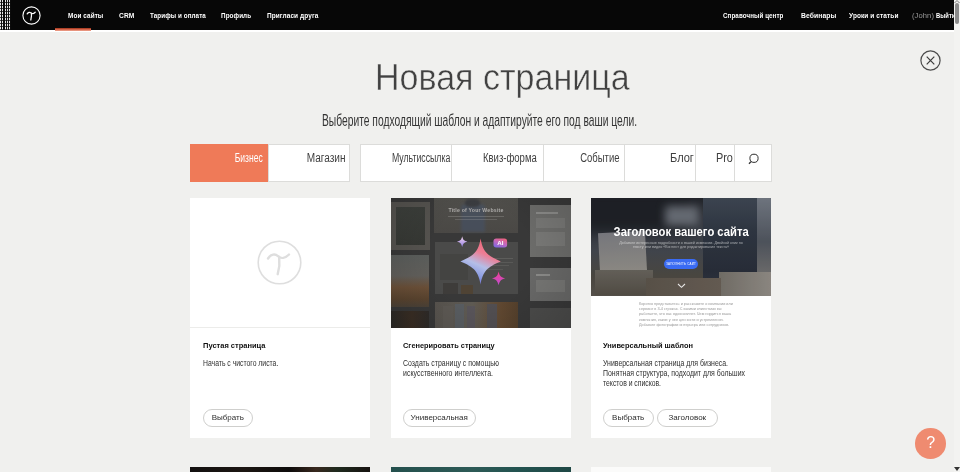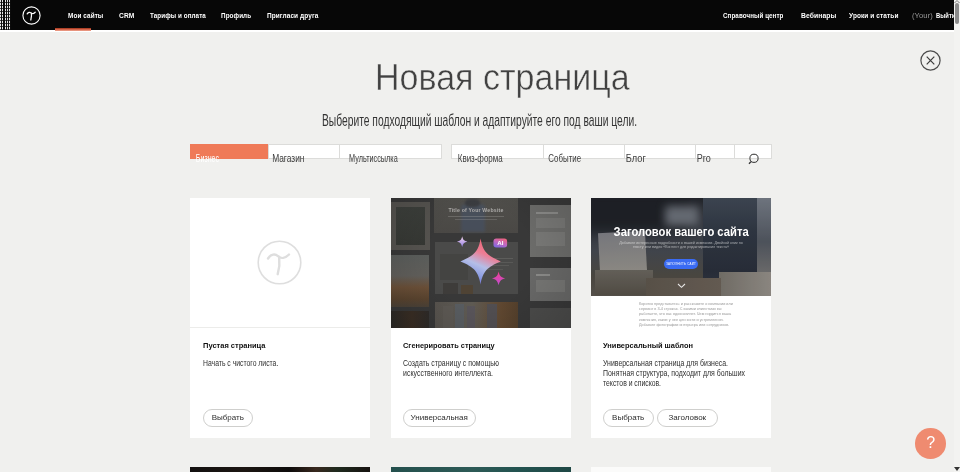--- a/index.html
+++ b/index.html
@@ -10,22 +10,22 @@
   
   #topbar { left:0; top:0; width:960px; height:30px; background:#070707; }
   #whitestrip { left:0; top:30px; width:960px; height:2px; background:#ffffff; }
   .mitem { position:absolute; top:10.5px; color:#fff; font-size:7.5px; font-weight:bold; letter-spacing:.1px;padding-left:12px; }
   .card { position:absolute; top:198px; width:180px; height:240px; background:#fff; }
   .cimg { position:absolute; left:0; top:0; width:180px; height:130px; overflow:hidden; }
   .ctitle { position:absolute; left:12.5px; top:341px; font-weight:bold; font-size:8px; color:#101010; }
   .cdesc { position:absolute; left:12.5px; font-size:8.5px; color:#2e2e2e; line-height:10.4px; }
   .btn { position:absolute; top:408.5px; height:18.5px; border:1px solid #cfcfcd; border-radius:9.5px; background:#fff;
          color:#2e2e2e; font-size:8px; text-align:center; line-height:16.5px; }
-  .tab { position:absolute; top:144px; height:15px; background:#fff; border:1px solid #dcdcda; color:#3e3e3e;
-         font-size:10px; text-align:left; line-height:27.5px; }
+  .tab { position:absolute; top:144px; height:38px; background:#fff; border:1px solid #dcdcda; color:#3e3e3e;
+         font-size:12px; text-align:right; line-height:27.5px; }
 </style>
 </head>
 <body>
 <div class="abs" id="topbar"></div>
 <div class="abs" id="whitestrip"></div>
 
 <div class="abs" style="left:0;top:0;width:11px;height:30px;background:
   repeating-linear-gradient(0deg, rgba(10,10,10,0.75) 0 0.9px, rgba(10,10,10,0) 0.9px 3px),
   repeating-linear-gradient(90deg, #e4e4e4 0 0.95px, #0c0c0c 0.95px 2.3px)"></div>
 
@@ -37,39 +37,39 @@
 
 <span class="mitem" style="left:56px"><span class="fit" style="--w:35.4;transform:scaleX(0.852)">Мои сайты</span></span>
 <span class="mitem" style="left:107px"><span class="fit" style="--w:15.4;transform:scaleX(0.8855)">CRM</span></span>
 <span class="mitem" style="left:138.2px"><span class="fit" style="--w:55.9;transform:scaleX(0.8355)">Тарифы и оплата</span></span>
 <span class="mitem" style="left:209.2px"><span class="fit" style="--w:30.2;transform:scaleX(0.8433)">Профиль</span></span>
 <span class="mitem" style="left:254.5px"><span class="fit" style="--w:51.4;transform:scaleX(0.8648)">Пригласи друга</span></span>
 
 <span class="mitem" style="left:711px"><span class="fit" style="--w:60.5;transform:scaleX(0.8314)">Справочный центр</span></span>
 <span class="mitem" style="left:788.5px"><span class="fit" style="--w:35.5;transform:scaleX(0.9048)">Вебинары</span></span>
 <span class="mitem" style="left:836.5px"><span class="fit" style="--w:49.5;transform:scaleX(0.8684)">Уроки и статьи</span></span>
-<span class="mitem" style="left:900px;color:#9a9a9a;font-weight:normal"><span class="fit" style="--w:22;transform:scaleX(1.0064)">(Your)</span></span>
+<span class="mitem" style="left:900px;color:#9a9a9a;font-weight:normal"><span class="fit" style="--w:22;transform:scaleX(1.0064)">(John)</span></span>
 <span class="mitem" style="left:924px"><span class="fit" style="--w:19.5;transform:scaleX(0.7732)">Выйти</span></span>
 
 <div class="abs" style="left:55px;top:27.5px;width:36px;height:3.5px;background:linear-gradient(#9c2f15 0%,#d96b51 55%,#f0ab97 100%)"></div>
 
 <svg class="abs" style="left:920px;top:50px" width="21" height="21" viewBox="0 0 21 21">
   <circle cx="10.5" cy="10.5" r="9.6" fill="none" stroke="#4c4c4c" stroke-width="1.2"></circle>
   <path d="M6.7,6.7 L14.3,14.3 M14.3,6.7 L6.7,14.3" stroke="#3c3c3c" stroke-width="1.2" fill="none"></path>
 </svg>
 
 <div class="abs" style="left:374.8px;top:62.5px;font-size:36px;color:#414141;line-height:30px;-webkit-text-stroke:0.5px #f0f0ee">
   <span class="fit" style="--w:209;transform:scaleX(0.945)">Новая страница</span></div>
 
 <div class="abs" style="left:322.3px;top:112px;font-size:17px;color:#343434;line-height:17px">
   <span class="fit" style="--w:315;transform:scaleX(0.6045)">Выберите подходящий шаблон и адаптируйте его под ваши цели.</span></div>
 
 <div class="tab" style="left:190px;width:79px;background:#ef7a58;border-color:#ef7a58;color:#fff"><span class="fit" style="transform-origin:50% 50%;transform:scaleX(0.712)">Бизнес</span></div>
 <div class="tab" style="left:268px;width:82.4px"><span class="fit" style="transform-origin:50% 50%;transform:scaleX(0.8375)">Магазин</span></div>
-<div class="tab" style="left:339px;width:102.6px"><span class="fit" style="transform-origin:50% 50%;transform:scaleX(0.7276)">Мультиссылка</span></div>
+<div class="tab" style="left:360px;width:102.6px"><span class="fit" style="transform-origin:50% 50%;transform:scaleX(0.7276)">Мультиссылка</span></div>
 <div class="tab" style="left:451px;width:93.7px"><span class="fit" style="transform-origin:50% 50%;transform:scaleX(0.7946)">Квиз-форма</span></div>
 <div class="tab" style="left:543px;width:82.4px"><span class="fit" style="transform-origin:50% 50%;transform:scaleX(0.79)">Событие</span></div>
 <div class="tab" style="left:624.4px;width:71.9px"><span class="fit" style="transform-origin:50% 50%;transform:scaleX(0.9206)">Блог</span></div>
 <div class="tab" style="left:695.3px;width:39.5px"><span class="fit" style="transform-origin:50% 50%;transform:scaleX(0.9054)">Pro</span></div>
 <div class="tab" style="left:733.8px;width:38.7px"></div>
 <svg class="abs" style="left:746.5px;top:153px" width="13" height="13" viewBox="0 0 13 13">
   <circle cx="7" cy="5.3" r="4.1" fill="none" stroke="#2e2e2e" stroke-width="1"></circle>
   <line x1="4" y1="8.6" x2="2" y2="10.8" stroke="#2e2e2e" stroke-width="1.3"></line>
 </svg>
 

